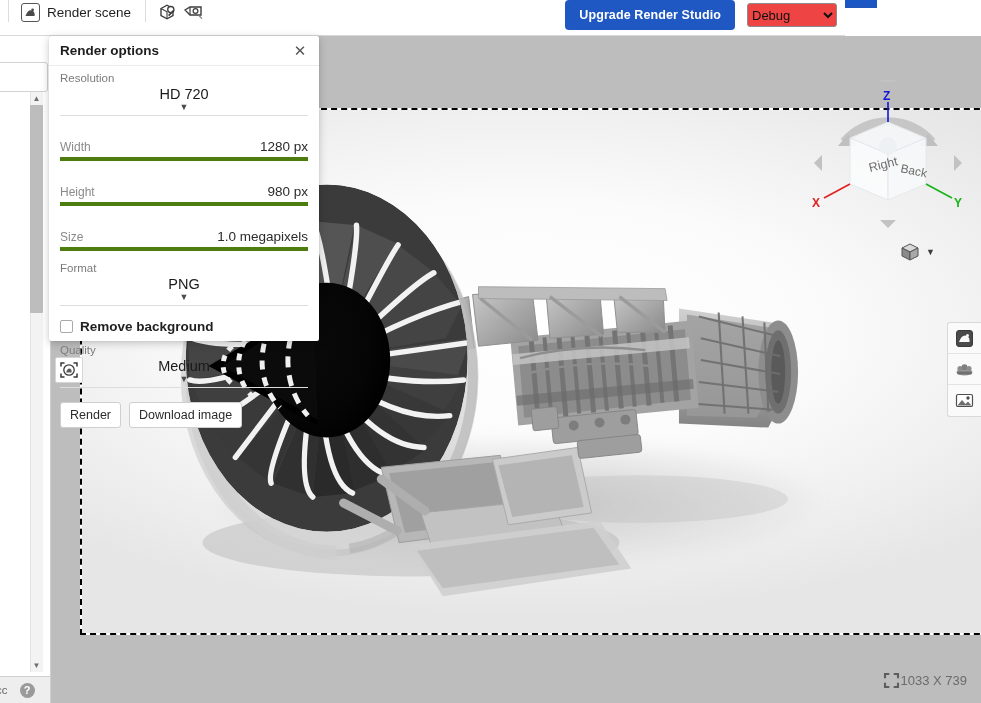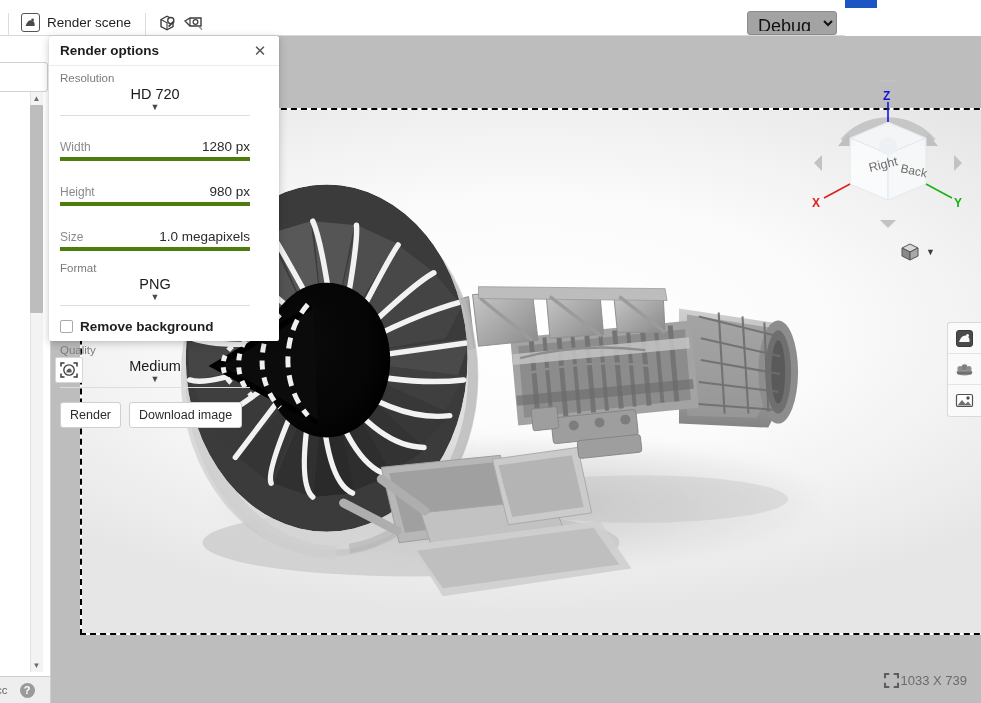--- a/index.html
+++ b/index.html
@@ -17,21 +17,21 @@
     position: absolute; left: 748px; top: 0; width: 129px; height: 5px;
     background: #1a56c4;
   }
   .top-cut-bar.b2 { top: 5px; height: 3px; background: #1e56bd; }
 
   
   .header {
     position: absolute; left: 0; top: 0; width: 845px; height: 36px;
     background: #ffffff;
     border-bottom: 1px solid #d8d8d8;
-    display: flex; align-items: flex-end;
+    display: flex; align-items: flex-start;
   }
   .hdr-divider {
     width: 1px; height: 22px; background: #dcdcdc; margin: 0 8px;
   }
   .render-scene-btn {
     display: flex; align-items: center; gap: 7px;
     padding: 3px 6px 3px 4px; cursor: pointer; border-radius: 3px;
   }
   .rs-label { font-size: 13.5px; color: #1f1f1f; }
   .ico-box {
@@ -41,22 +41,22 @@
   }
   .tool-ico { width: 26px; height: 24px; display:flex; align-items:center; justify-content:center; cursor:pointer; border-radius:3px;}
   .hdr-right { margin-left: auto; display: flex; align-items: center; gap: 12px; padding-right: 8px; }
   .upgrade-btn {
     background: #1f57c3; color: #fff; font-size: 12.5px; font-weight: bold;
     padding: 8px 14px; border: none; border-radius: 4px; cursor: pointer;
     font-family: "Liberation Sans", sans-serif; letter-spacing: .1px;
   }
   .debug-select {
     font-family: "Liberation Sans", sans-serif;
-    font-size: 18px; color: #111; padding: 3px 4px 3px 6px;
-    border: 1px solid #8b8b8b; border-radius: 3px; background: #a3a3a3;
+    font-size: 13px; color: #111; padding: 3px 4px 3px 0;
+    border: 1px solid #8b8b8b; border-radius: 3px; background: #ef4444;
     width: 90px; height: 24px;
   }
 
   
   .left-panel {
     position: absolute; left: 0; top: 36px; width: 51px; height: 667px;
     background: #ffffff; border-right: 1px solid #cfcfcf; overflow: hidden;
   }
   .lp-topbox {
     position: absolute; left: -30px; top: 26px; width: 78px; height: 30px;
@@ -146,37 +146,37 @@
 
   
   .dims-status {
     position: absolute; right: 14px; bottom: 14px;
     display: flex; align-items: center; 
     color: #6b6b6b; font-size: 13px;
   }
 
   
   .ro-panel {
-    position: absolute; left: 49px; top: 36px; width: 230px; height: 305px;
+    position: absolute; left: 49px; top: 36px; width: 270px; height: 305px;
     background: #ffffff;
     box-shadow: 0 2px 9px rgba(0,0,0,.22), 0 0 1px rgba(0,0,0,.2);
     border-radius: 2px;
     font-size: 13px;
   }
   .ro-head {
     height: 30px; display: flex; align-items: center; padding: 0 8px 0 11px;
     border-bottom: 1px solid #ececec;
   }
   .ro-title { font-size: 13.5px; font-weight: bold; color: #1d1d1d; }
   .ro-close {
     margin-left: auto; width: 22px; height: 22px; cursor: pointer;
     display: flex; align-items: center; justify-content: center; color: #555;
     font-size: 15px;
   }
-  .ro-body { padding: 6px 29px 0 11px; }
+  .ro-body { padding: 6px 11px 0 11px; }
 
   .fld-label { font-size: 11.5px; color: #7b7b7b; margin-bottom: 1px; }
   .sel-row {
     display: flex; align-items: center; justify-content: space-between;
     border-bottom: 1px solid #dddddd; padding: 1px 1px 3px 1px; cursor: pointer; flex-direction: column;
   }
   .sel-val { font-size: 14.5px; color: #1a1a1a; }
   .caret { color: #4a4a4a; font-size: 9px; }
 
   .num-row {
@@ -566,20 +566,21 @@
     <div class="tool-ico">
       <svg width="23" height="19" viewBox="0 0 23 19">
         <path d="M3 7 L8 4 L19 4 L19 12 L8 12 Z" fill="#fff" stroke="#3d3d3d" stroke-width="1.4"></path>
         <path d="M8 4 L8 12" stroke="#3d3d3d" stroke-width="1.2"></path>
         <circle cx="13.5" cy="8" r="2.4" fill="#fff" stroke="#3d3d3d" stroke-width="1.2"></circle>
         <path d="M16 11.6 L20 15.6" stroke="#7a7a7a" stroke-width="1.3"></path>
       </svg>
     </div>
 
     <div class="hdr-right">
+      <button class="upgrade-btn">Upgrade Render Studio</button>
       <select class="debug-select">
         <option>Debug</option>
       </select>
     </div>
   </div>
 
   <div class="ro-panel">
     <div class="ro-head">
       <span class="ro-title">Render options</span>
       <span class="ro-close">✕</span>

